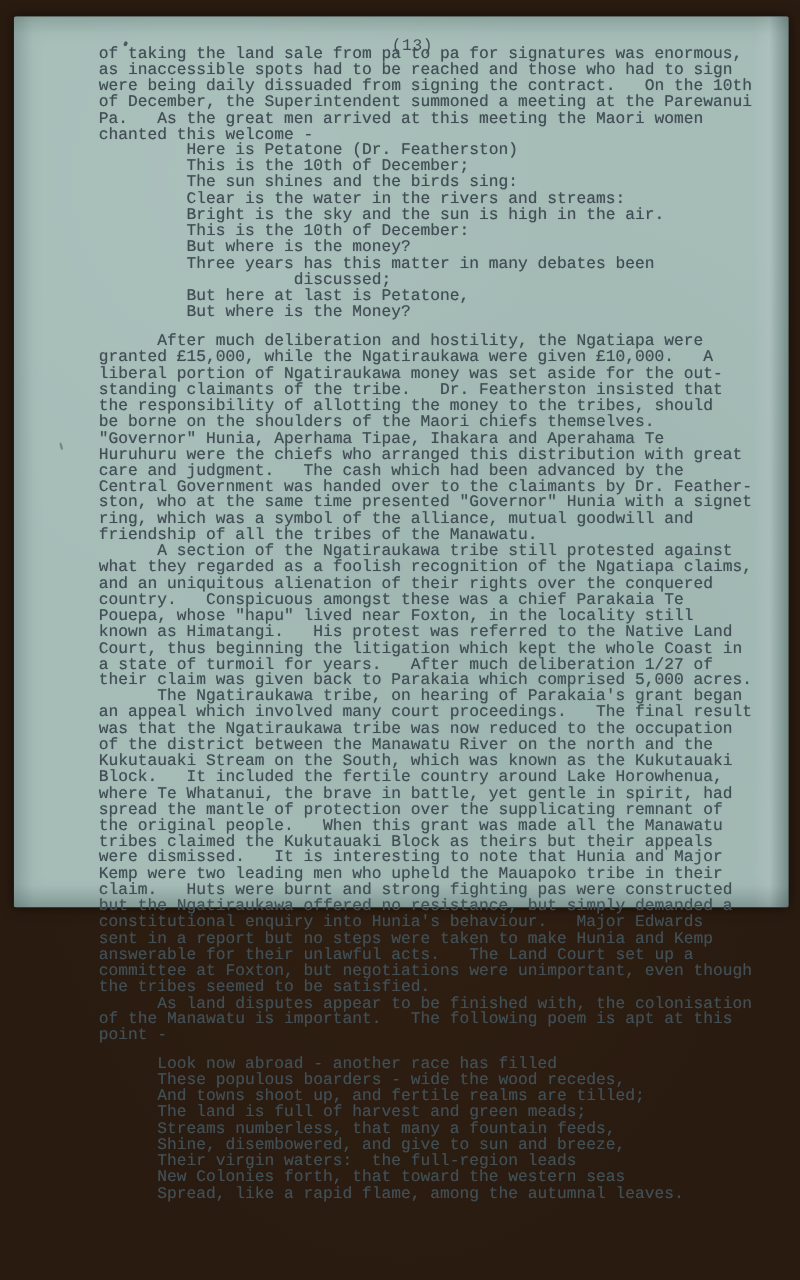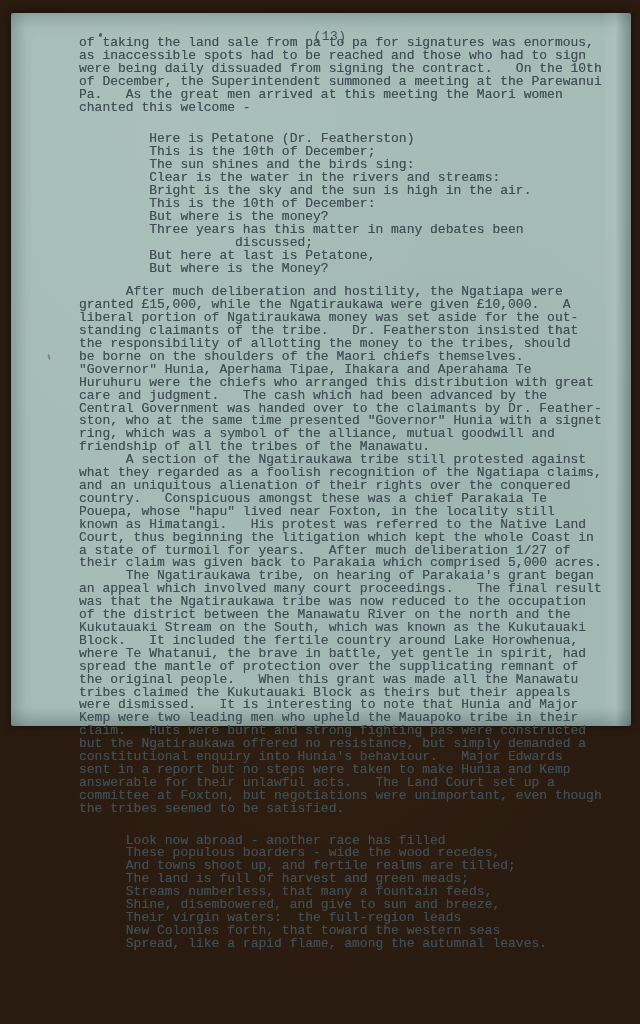--- a/index.html
+++ b/index.html
@@ -48,23 +48,23 @@
     position: absolute;
     left: 68px; top: 24px;
     width: 540px;
   }
   .block {
     white-space: pre;
     font-size: 13px;
     line-height: 12.9px;
     text-shadow: 0 0 0.6px rgba(65,79,85,0.65);
   }
-  .block.poem { margin-top: 19px; }
+  .block.poem { }
   .block.poem + .block.paragraph { margin-top: 11px; }
-  .block.poem:last-child { }
+  .block.poem:last-child { margin-top: 10px; }
   .ink-speck {
     position: absolute;
     background: rgba(55,65,70,0.8);
     border-radius: 50%;
   }
   .speck-1 { left: 88px; top: 20px; width: 3px; height: 4px; transform: rotate(25deg); }
   .speck-2 { left: 37px; top: 341px; width: 2px; height: 6px; background: rgba(60,72,76,0.45); transform: rotate(-15deg); border-radius: 40%; }
 </style>
 </head>
 <body>
@@ -123,20 +123,23 @@
 tribes claimed the Kukutauaki Block as theirs but their appeals
 were dismissed.   It is interesting to note that Hunia and Major
 Kemp were two leading men who upheld the Mauapoko tribe in their
 claim.   Huts were burnt and strong fighting pas were constructed
 but the Ngatiraukawa offered no resistance, but simply demanded a
 constitutional enquiry into Hunia's behaviour.   Major Edwards
 sent in a report but no steps were taken to make Hunia and Kemp
 answerable for their unlawful acts.   The Land Court set up a
 committee at Foxton, but negotiations were unimportant, even though
 the tribes seemed to be satisfied.</div>
+      <div class="block paragraph">      As land disputes appear to be finished with, the colonisation
+of the Manawatu is important.   The following poem is apt at this
+point -</div>
       <div class="block poem">      Look now abroad - another race has filled
       These populous boarders - wide the wood recedes,
       And towns shoot up, and fertile realms are tilled;
       The land is full of harvest and green meads;
       Streams numberless, that many a fountain feeds,
       Shine, disembowered, and give to sun and breeze,
       Their virgin waters:  the full-region leads
       New Colonies forth, that toward the western seas
       Spread, like a rapid flame, among the autumnal leaves.</div>
     </div>

